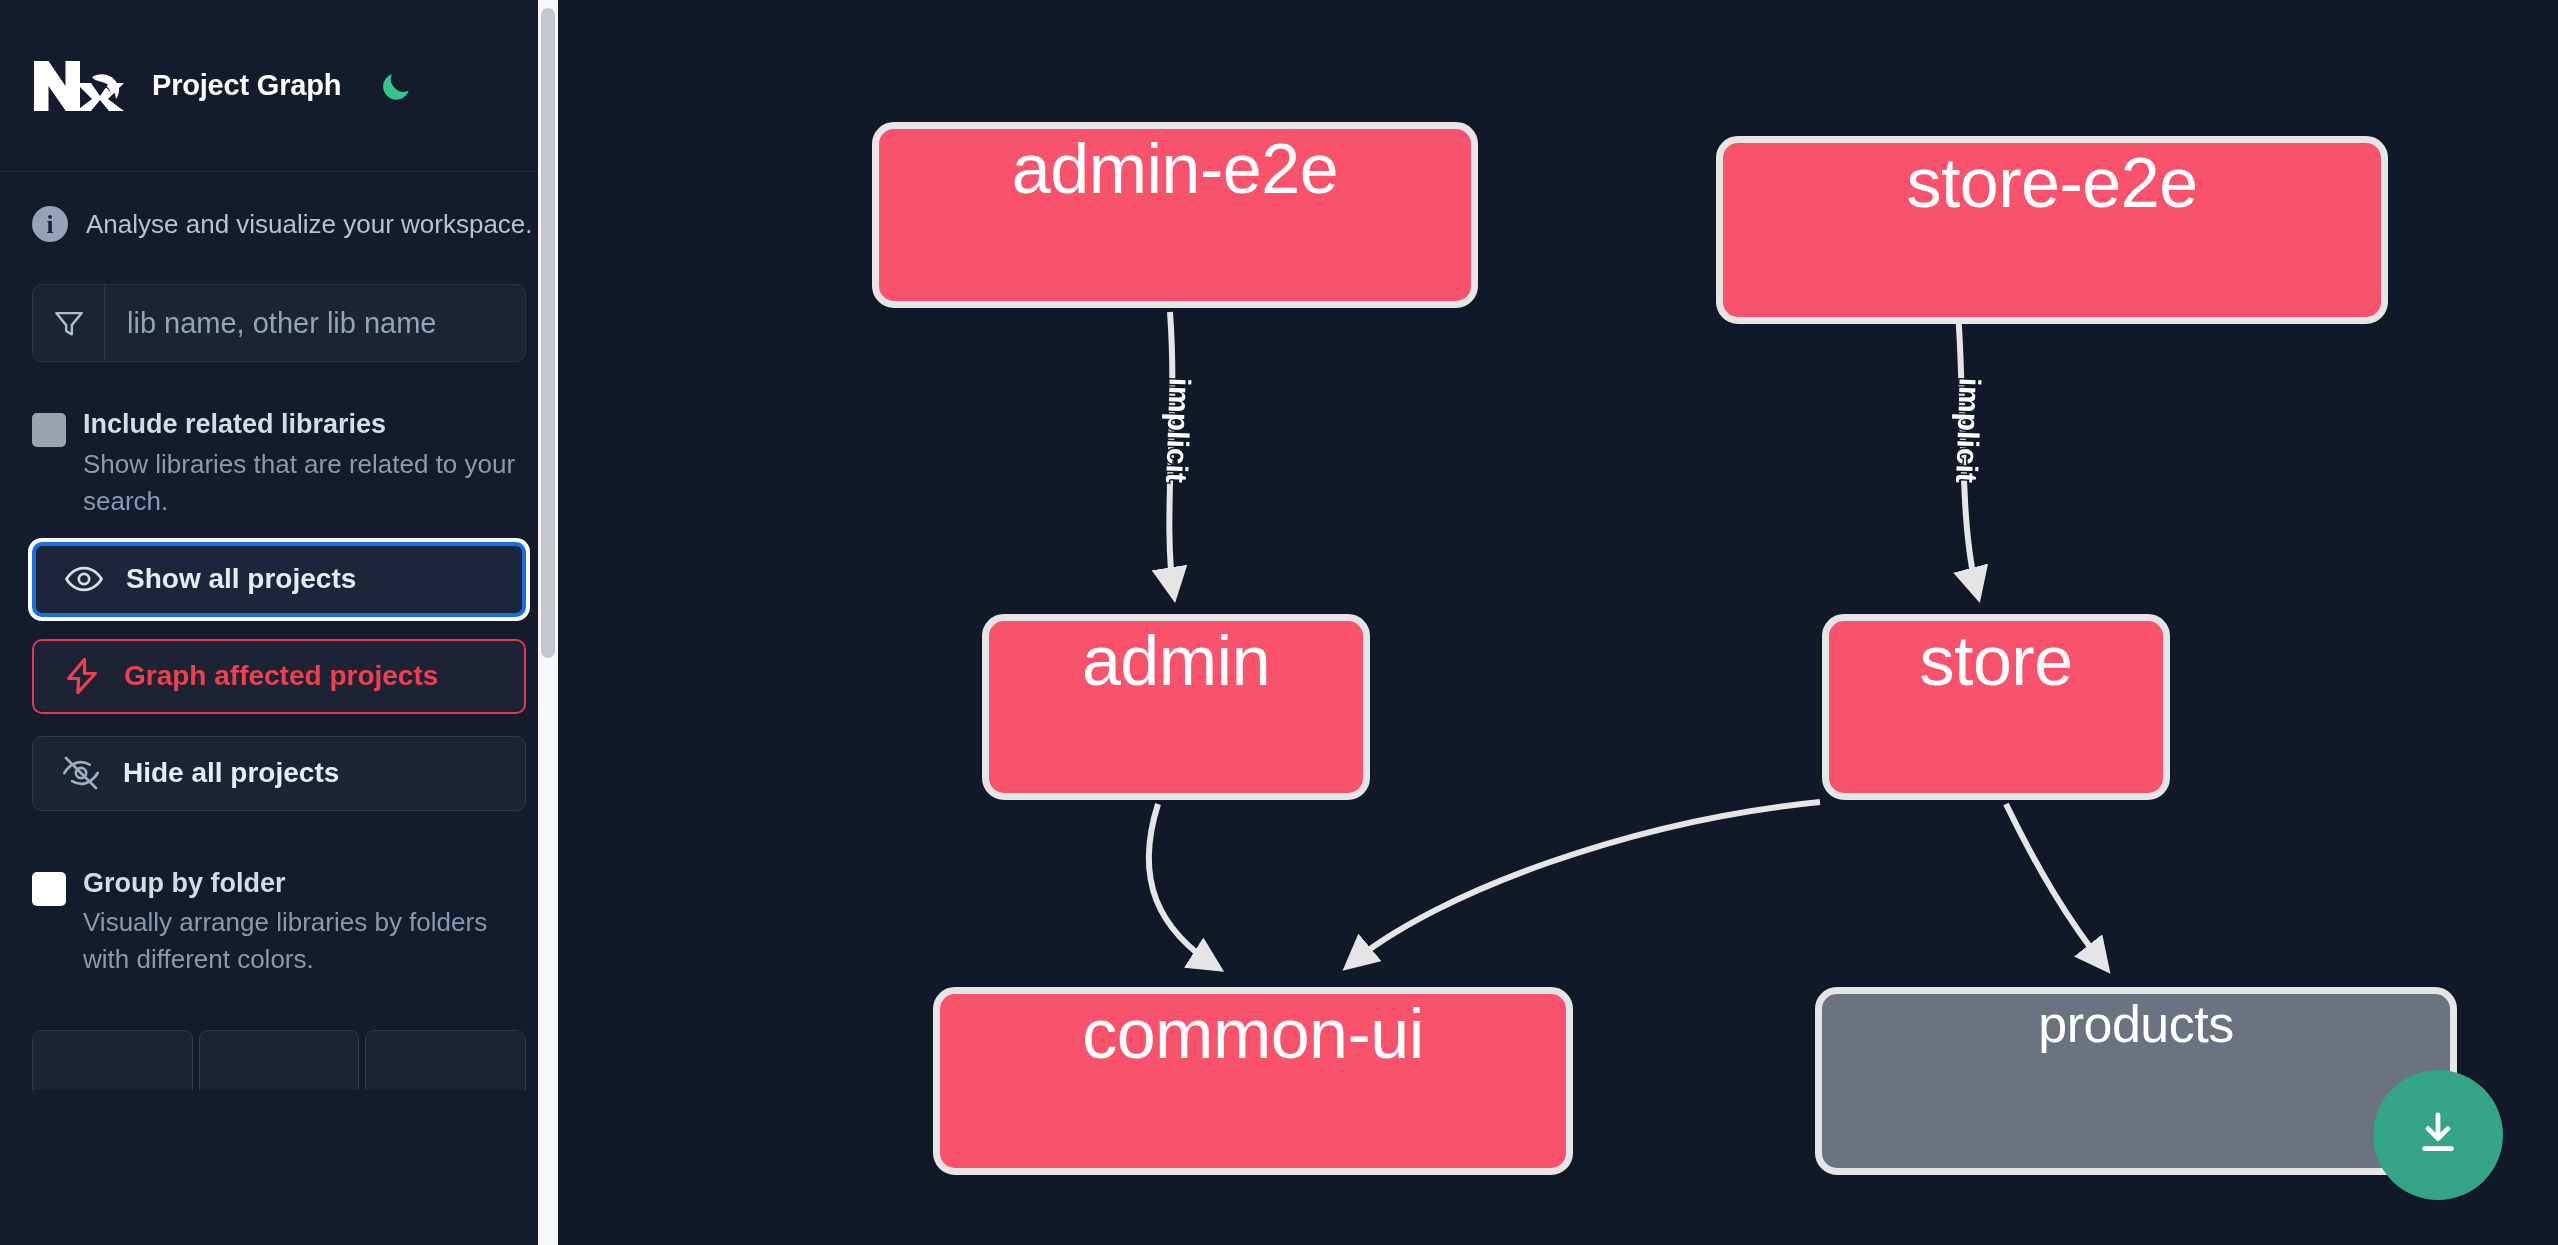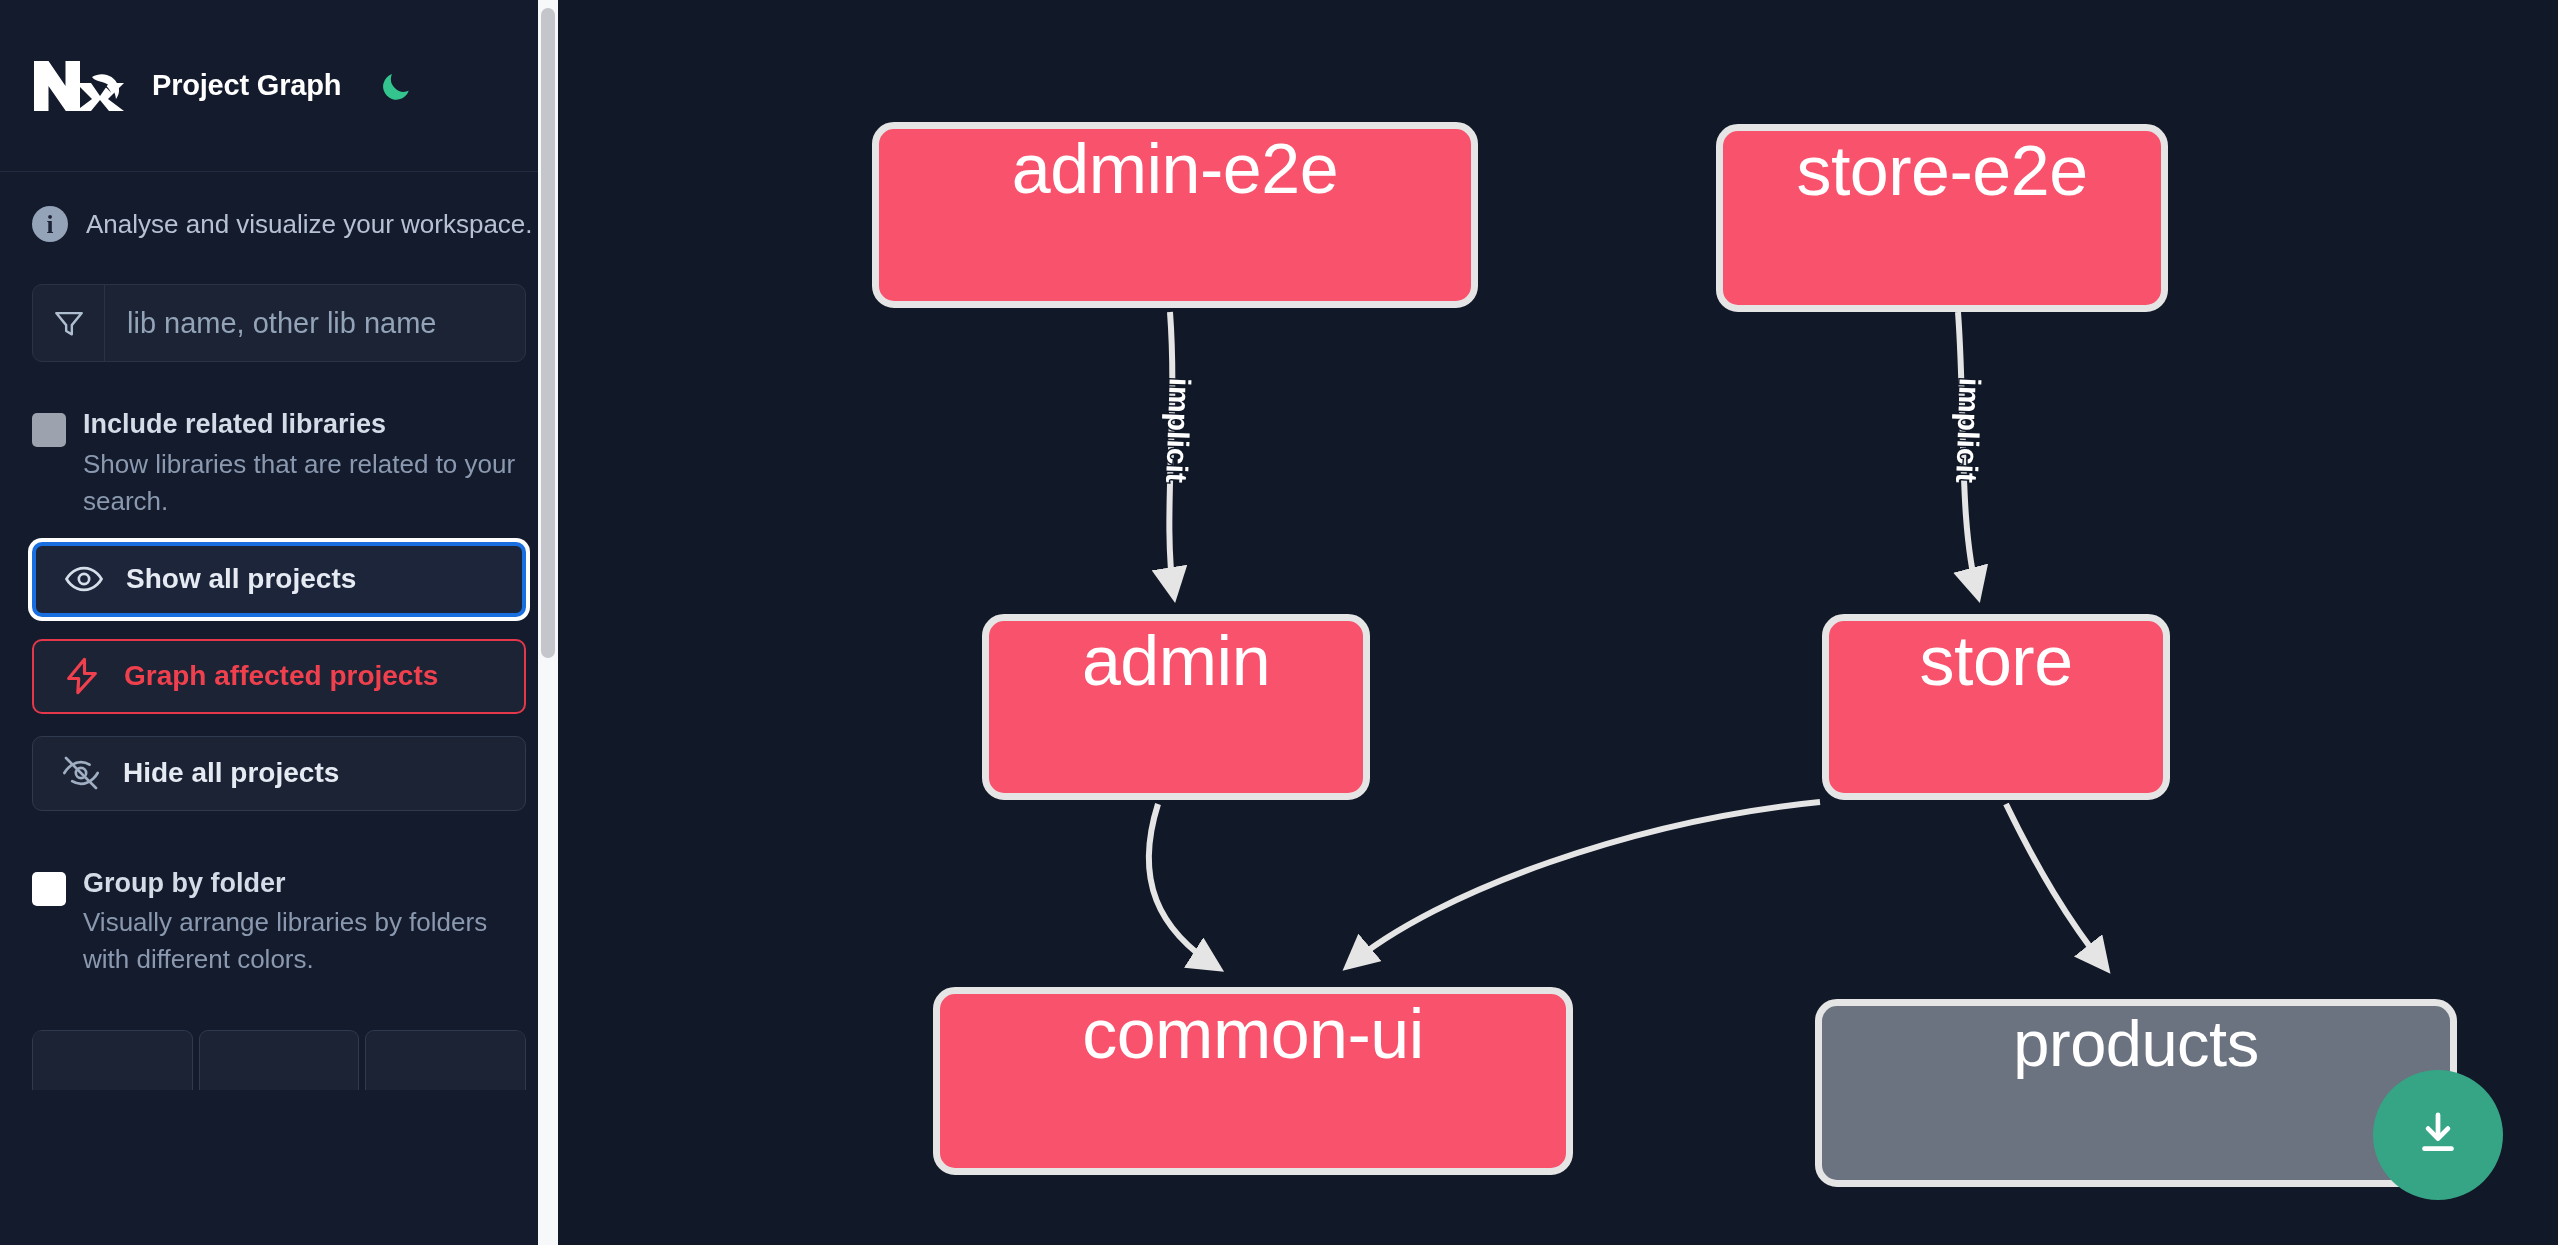--- a/index.html
+++ b/index.html
@@ -308,33 +308,33 @@
       <path d="M 1448 804 C 1480 870 1510 920 1548 968" fill="none" stroke="#E5E5E5" stroke-width="6" marker-end="url(#arrow)"></path>
 
       <text x="610" y="430" fill="#FFFFFF" font-family="Liberation Sans, sans-serif" font-size="30" font-weight="700" text-anchor="middle" stroke="#111827" stroke-width="3" paint-order="stroke" transform="rotate(92 610 430)">implicit</text>
       <text x="1400" y="430" fill="#FFFFFF" font-family="Liberation Sans, sans-serif" font-size="30" font-weight="700" text-anchor="middle" stroke="#111827" stroke-width="3" paint-order="stroke" transform="rotate(92 1400 430)">implicit</text>
     </svg>
 
     <div id="nodes-layer">
         <div class="node app" style="left: 314px; top: 122px; width: 606px; height: 186px; font-size: 70px;">
           <span>admin-e2e</span>
         </div>
-        <div class="node app" style="left: 1158px; top: 124px; width: 452px; height: 188px; font-size: 70px;">
+        <div class="node app" style="left: 1158px; top: 136px; width: 672px; height: 188px; font-size: 70px;">
           <span>store-e2e</span>
         </div>
         <div class="node app" style="left: 424px; top: 614px; width: 388px; height: 186px; font-size: 70px;">
           <span>admin</span>
         </div>
         <div class="node app" style="left: 1264px; top: 614px; width: 348px; height: 186px; font-size: 70px;">
           <span>store</span>
         </div>
         <div class="node app" style="left: 375px; top: 987px; width: 640px; height: 188px; font-size: 70px;">
           <span>common-ui</span>
         </div>
-        <div class="node lib-gray" style="left: 1257px; top: 987px; width: 642px; height: 188px; font-size: 65px; margin-top: 12px;">
+        <div class="node lib-gray" style="left: 1257px; top: 987px; width: 642px; height: 188px; font-size: 52px;">
           <span>products</span>
         </div>
       </div>
 
     <button class="download-fab" aria-label="download">
       <span>
         <svg width="54" height="54" viewBox="0 0 24 24" fill="none" stroke="#FFFFFF" stroke-width="2.1" stroke-linecap="round" stroke-linejoin="round">
           <path d="M12 3.5v10"></path>
           <path d="M7.6 9.6 12 14l4.4-4.4"></path>
           <path d="M6 18.5h12"></path>

